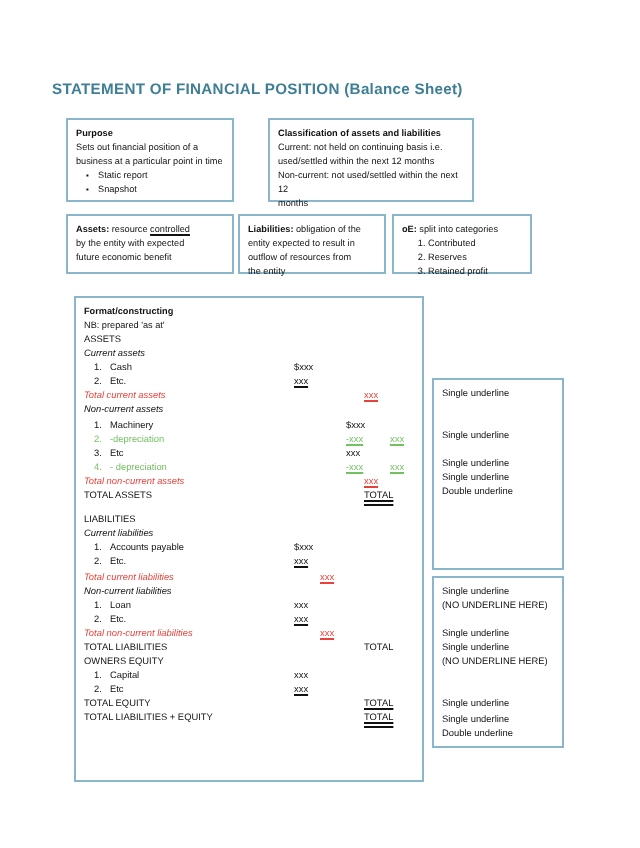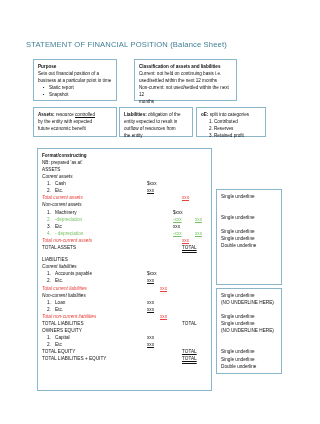--- a/index.html
+++ b/index.html
@@ -8,21 +8,21 @@
     background:#ffffff;
     font-family:"Liberation Sans", sans-serif;
     color:#111111;
     overflow:hidden;
   }
   .page{position:relative;width:300px;height:424px;}
 
   .title{
     position:absolute;left:26px;top:40px;
     font-size:7.6px;letter-spacing:.15px;
-    color:#3f7f96;font-weight:400;white-space:nowrap;
+    color:#3f7f96;font-weight:700;white-space:nowrap;
   }
 
   
   .box{
     position:absolute;
     border:0.8px solid #8ab6cc;
     box-sizing:border-box;
     background:#fff;
     padding:3px 4px;
   }

